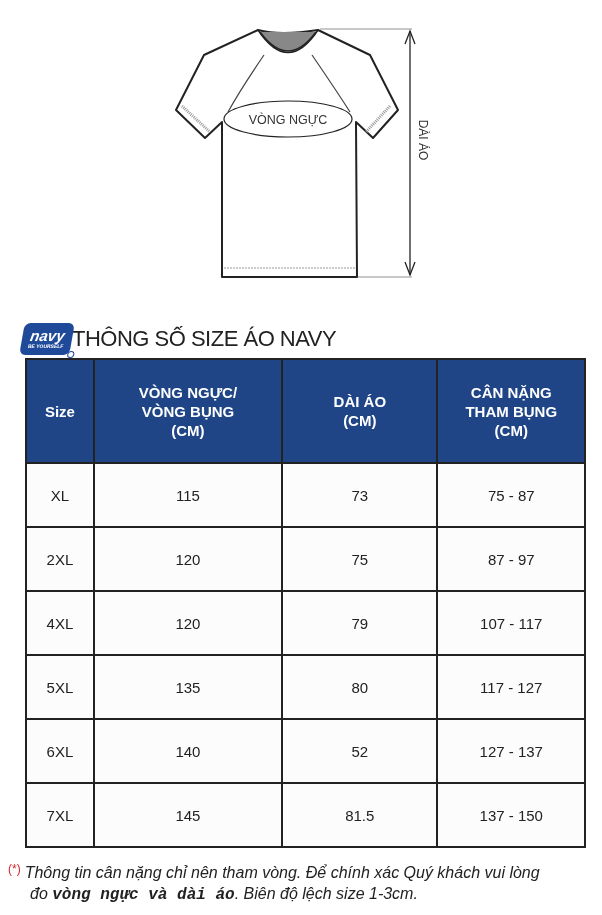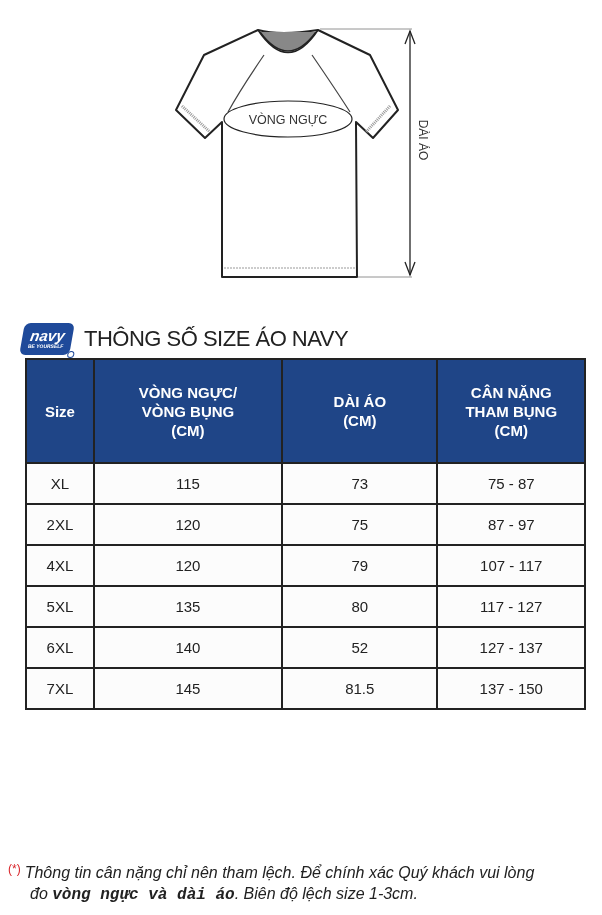--- a/index.html
+++ b/index.html
@@ -3,25 +3,25 @@
 <meta charset="utf-8">
 <style>
   * { box-sizing: border-box; margin: 0; padding: 0; }
   body { width: 602px; height: 915px; background: #ffffff; font-family: "Liberation Sans", sans-serif; position: relative; overflow: hidden; color: #222; }
   .diagram { position: absolute; left: 160px; top: 0; width: 270px; height: 285px; }
   .brand-row { position: absolute; left: 22px; top: 322px; height: 34px; display: flex; align-items: center; }
   .logo { width: 50px; height: 32px; background: #1f4a9a; border-radius: 6px; transform: skewX(-10deg); color: #fff; display: flex; flex-direction: column; align-items: center; justify-content: center; position: relative; }
   .logo .l1 { font-weight: bold; font-style: italic; font-size: 15px; line-height: 14px; }
   .logo .l2 { font-size: 5px; line-height: 7px; font-weight: bold; }
   .logo .reg { position: absolute; right: -5px; bottom: -3px; width: 7px; height: 7px; border-radius: 50%; border: 1px solid #1f4a9a; background: #fff; }
-  .brand-title { margin-left: 12px; font-size: 22px; color: #222; letter-spacing: -0.5px; font-weight: normal; }
+  .brand-title { margin-left: 0; font-size: 22px; color: #222; letter-spacing: -0.5px; font-weight: normal; }
   table { position: absolute; left: 25px; top: 358px; width: 561px; border-collapse: collapse; }
   th, td { border: 2px solid #222; text-align: center; }
   th { background: #1f4587; color: #fff; font-weight: bold; font-size: 15px; line-height: 19px; height: 104px; }
-  td { height: 41px; font-size: 15px; color: #222; background: #fcfcfc; }
+  td { height: 64px; font-size: 15px; color: #222; background: #fcfcfc; }
   col.c1 { width: 68px; } col.c2 { width: 189px; } col.c3 { width: 156px; } col.c4 { width: 148px; }
   .note { position: absolute; left: 8px; top: 862px; width: 590px; font-size: 16px; font-style: italic; line-height: 21px; color: #222; }
   .note .ast { color: #d9252a; font-style: normal; font-size: 12px; vertical-align: top; margin-right: 4px; position: relative; top: -3px; }
   .note b { font-weight: bold; font-family: Liberation Mono, monospace; }
   .note .l2 { padding-left: 22px; display: block; }
 </style>
 </head>
 <body>
 
 <div class="diagram">
@@ -116,15 +116,15 @@
     <tr>
         <td>7XL</td>
         <td>145</td>
         <td>81.5</td>
         <td>137 - 150</td>
       </tr>
   </tbody>
 </table>
 
 <div class="note">
-  <span class="ast">(*)</span><span>Thông tin cân nặng chỉ nên tham lệch. Để chính xác Quý khách vui lòng</span>
+  <span class="ast">(*)</span><span>Thông tin cân nặng chỉ nên tham vòng. Để chính xác Quý khách vui lòng</span>
   <span class="l2"><span>đo </span><b>vòng ngực và dài áo</b><span>. Biên độ lệch size 1-3cm.</span></span>
 </div>
 
 </body></html>

